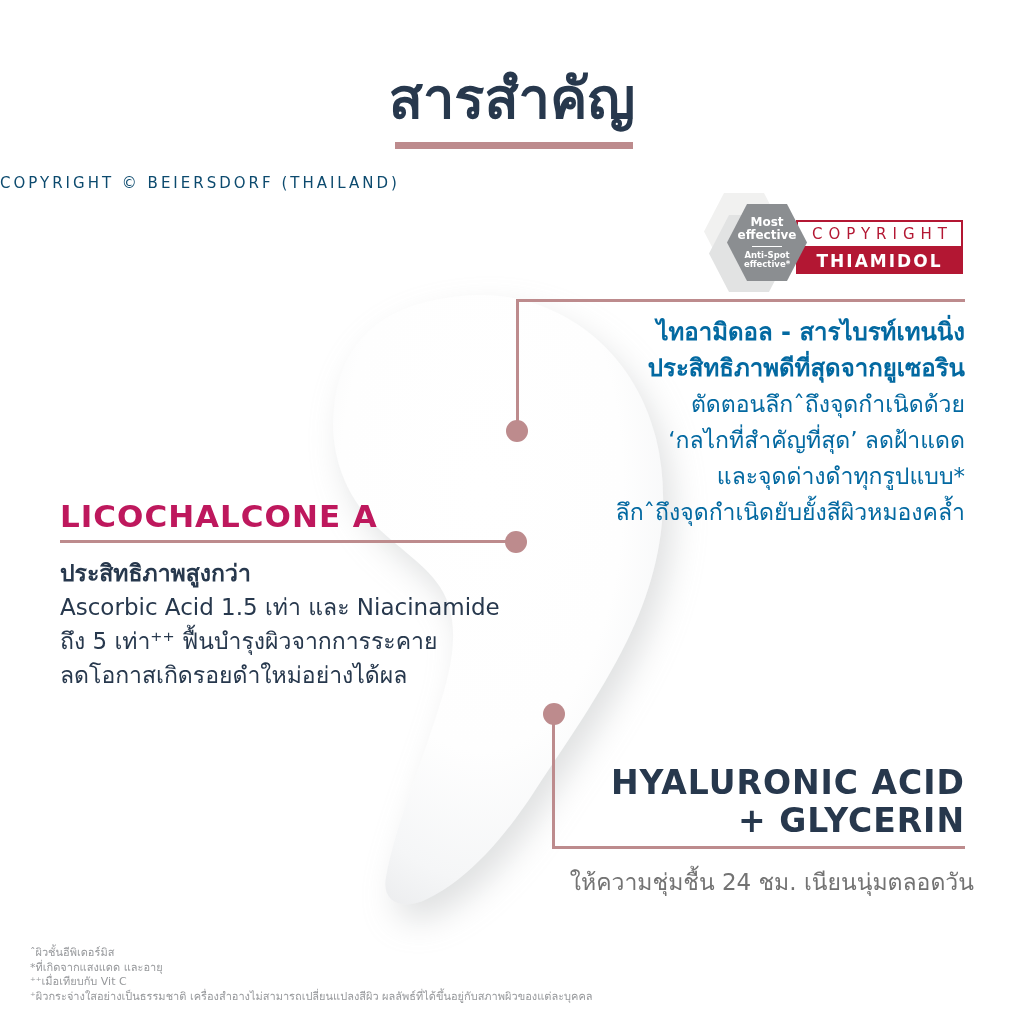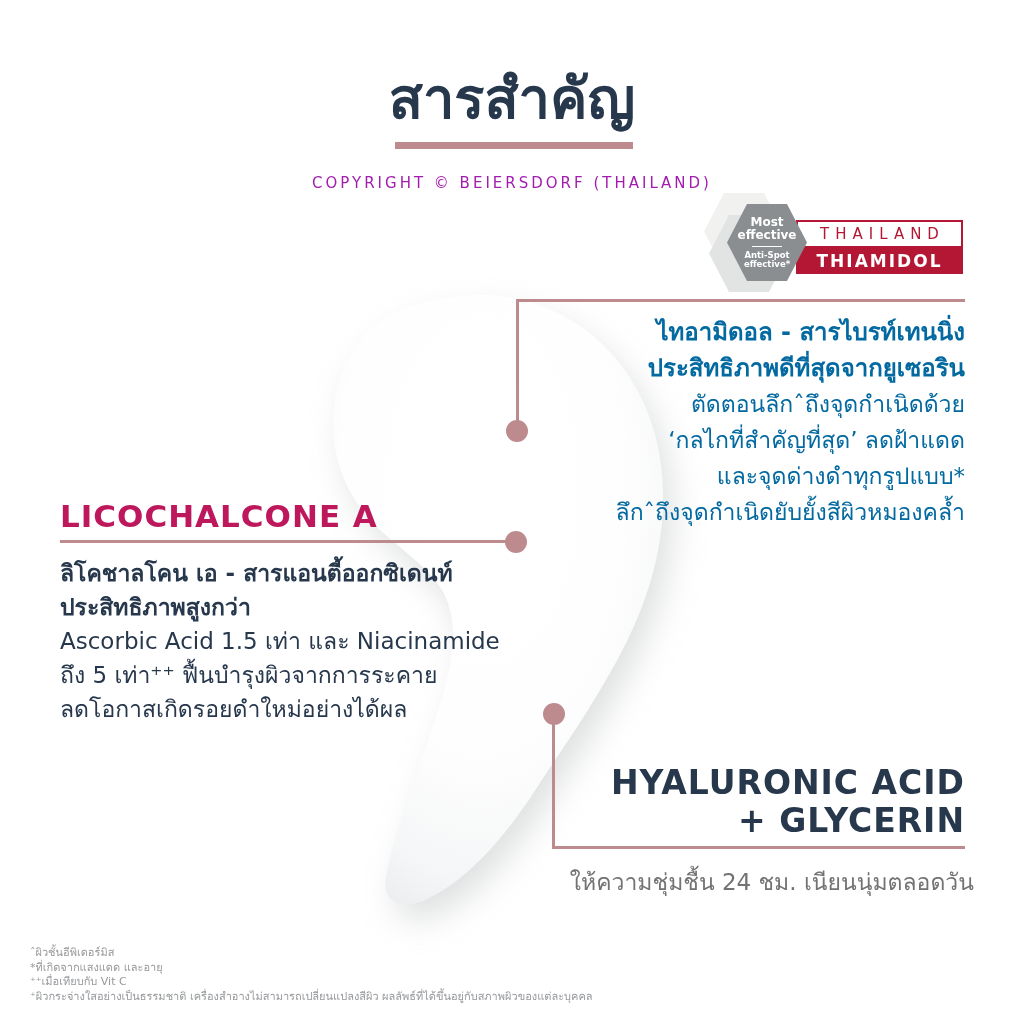--- a/index.html
+++ b/index.html
@@ -10,22 +10,22 @@
   }
   
   .page-title {
     position:absolute; top:64px; left:0; width:1024px; text-align:center;
     font-size:56px; font-weight:700; color:#27384d; line-height:1.25;
   }
   .title-underline {
     position:absolute; left:395px; top:142px; width:238px; height:7px; background:#bd8b8d;
   }
   .copyright {
-    position:absolute; top:174px; left:0; width:1024px; text-align:center;
-    font-size:15px; letter-spacing:3px; color:#a21caf;
+    position:absolute; top:174px; left:0; width:1024px; text-align:left;
+    font-size:15px; letter-spacing:3px; color:#0c4a6e;
   }
   
   .hex {
     position:absolute; width:80px; height:77px;
     clip-path:polygon(25% 0%,75% 0%,100% 50%,75% 100%,25% 100%,0% 50%);
   }
   .hex-back1 { left:704px; top:193px; background:#f1f1f0; z-index:4; }
   .hex-back2 { left:709px; top:215px; background:#e2e3e3; z-index:4; }
   .hex-main  { left:727px; top:204px; background:#8b8e91; z-index:6;
     display:flex; flex-direction:column; align-items:center; justify-content:center;
@@ -116,21 +116,21 @@
          C 395 828, 419 770, 437 714
          C 451 671, 459 635, 448 603
          C 438 573, 407 555, 379 529
          C 344 496, 329 451, 334 408
          C 341 338, 386 303, 462 296 Z" fill="url(#cg)" filter="url(#soft)"></path>
   </svg>
 
   <div class="hex hex-back1"></div>
   <div class="hex hex-back2"></div>
   <div class="banner">
-    <div class="banner-top">THAILAND</div>
+    <div class="banner-top">COPYRIGHT</div>
     <div class="banner-bottom">THIAMIDOL</div>
   </div>
   <div class="hex hex-main">
     <div class="l1">Most</div>
     <div class="l1">effective</div>
     <div class="hex-divider"></div>
     <div class="l3">Anti-Spot</div>
     <div class="l3">effective*</div>
   </div>
 
@@ -147,21 +147,20 @@
     <div class="b">ไทอามิดอล - สารไบรท์เทนนิ่ง</div>
     <div class="b">ประสิทธิภาพดีที่สุดจากยูเซอริน</div>
     <div>ตัดตอนลึกˆถึงจุดกำเนิดด้วย</div>
     <div>‘กลไกที่สำคัญที่สุด’ ลดฝ้าแดด</div>
     <div>และจุดด่างดำทุกรูปแบบ*</div>
     <div>ลึกˆถึงจุดกำเนิดยับยั้งสีผิวหมองคล้ำ</div>
   </div>
 
   <div class="lico-heading">LICOCHALCONE A</div>
   <div class="lico-body">
-    <div class="b">ลิโคชาลโคน เอ - สารแอนตี้ออกซิเดนท์</div>
     <div class="b">ประสิทธิภาพสูงกว่า</div>
     <div>Ascorbic Acid 1.5 เท่า และ Niacinamide</div>
     <div>ถึง 5 เท่า⁺⁺ ฟื้นบำรุงผิวจากการระคาย</div>
     <div>ลดโอกาสเกิดรอยดำใหม่อย่างได้ผล</div>
   </div>
 
   <div class="hyal-heading">
     <div>HYALURONIC ACID</div>
     <div>+ GLYCERIN</div>
   </div>

